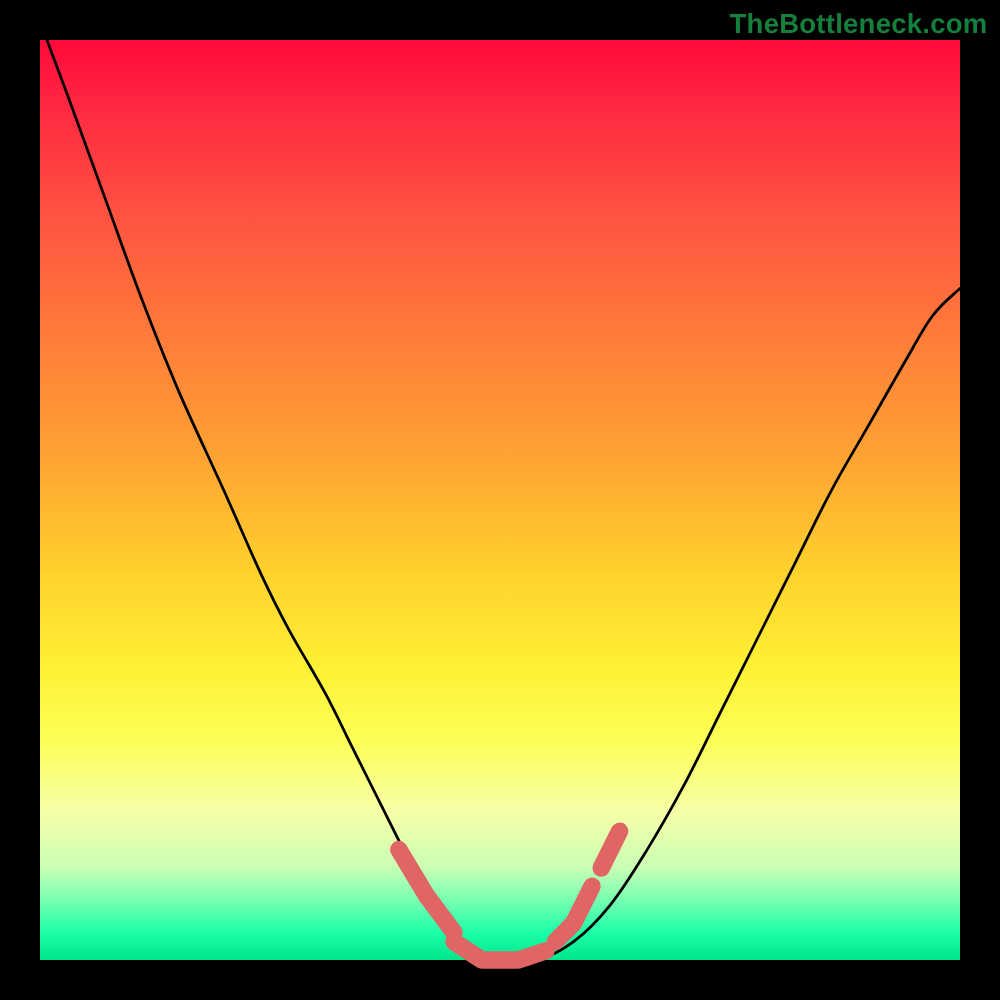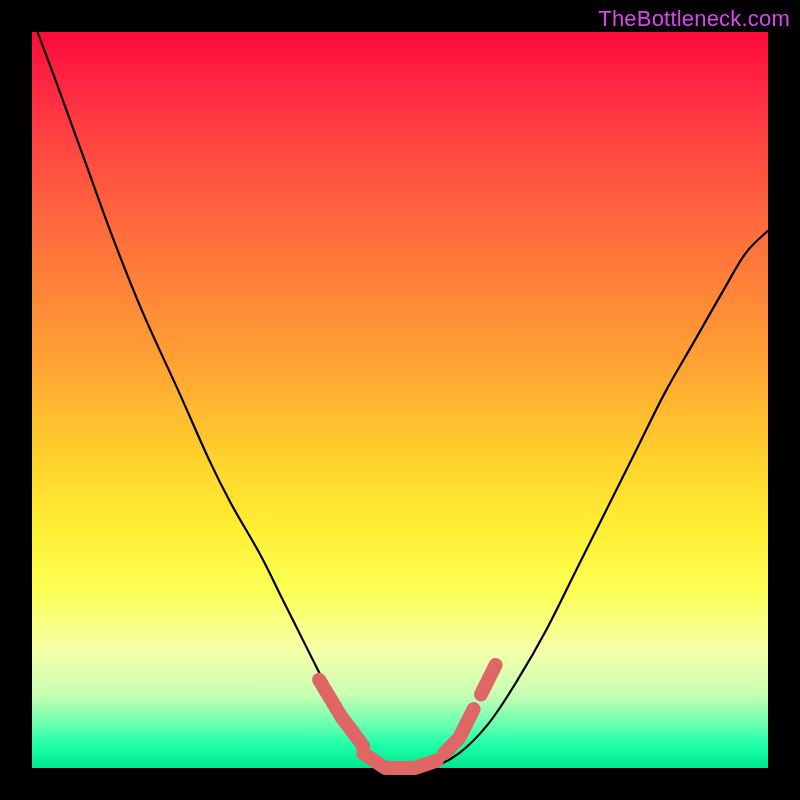--- a/index.html
+++ b/index.html
@@ -37,24 +37,24 @@
       #f6ffa8 84%,
       #c8ffb4 90%,
       #6affb0 94%,
       #1cffa8 97%,
       #00e68c 100%);
   }
   .watermark {
     position: absolute;
     top: 6px;
     right: 10px;
-    color: #d946ef;
+    color: #15803d;
     font-size: 22px;
     letter-spacing: 0.2px;
-    font-weight: 400;
+    font-weight: 700;
   }
   svg.curves {
     position: absolute;
     left: 0;
     top: 0;
     width: 736px;
     height: 736px;
     overflow: visible;
   }
   .curve-main {

